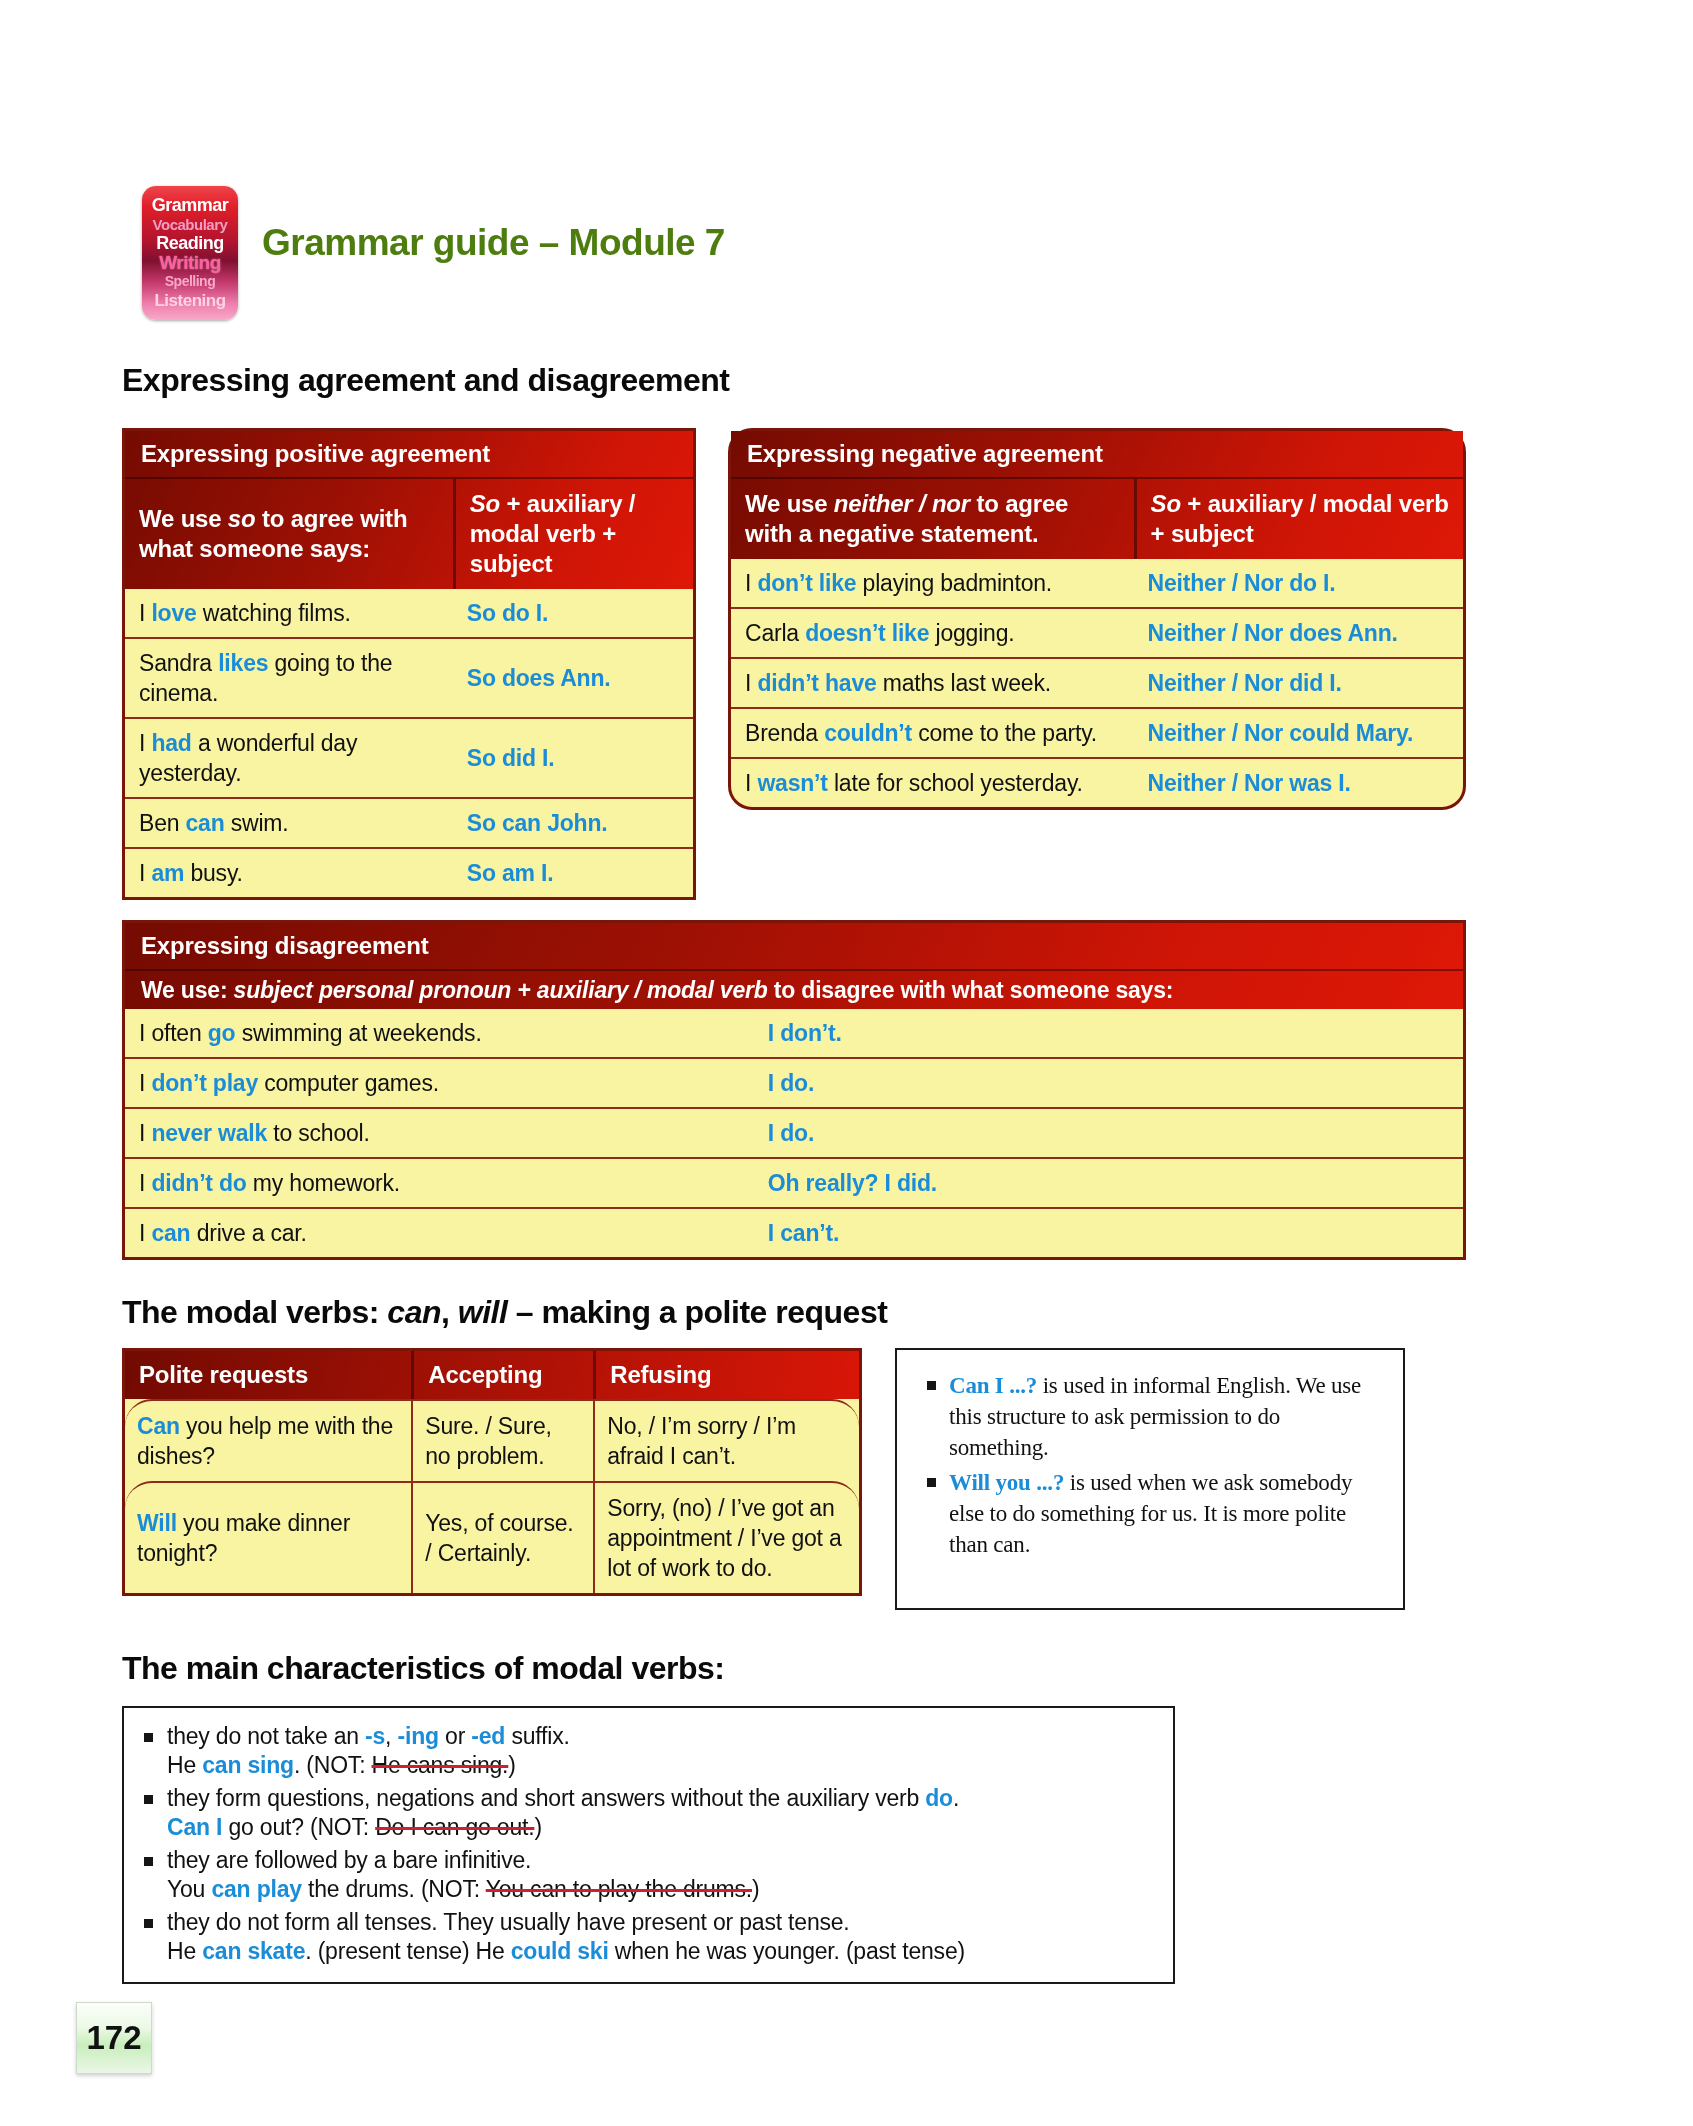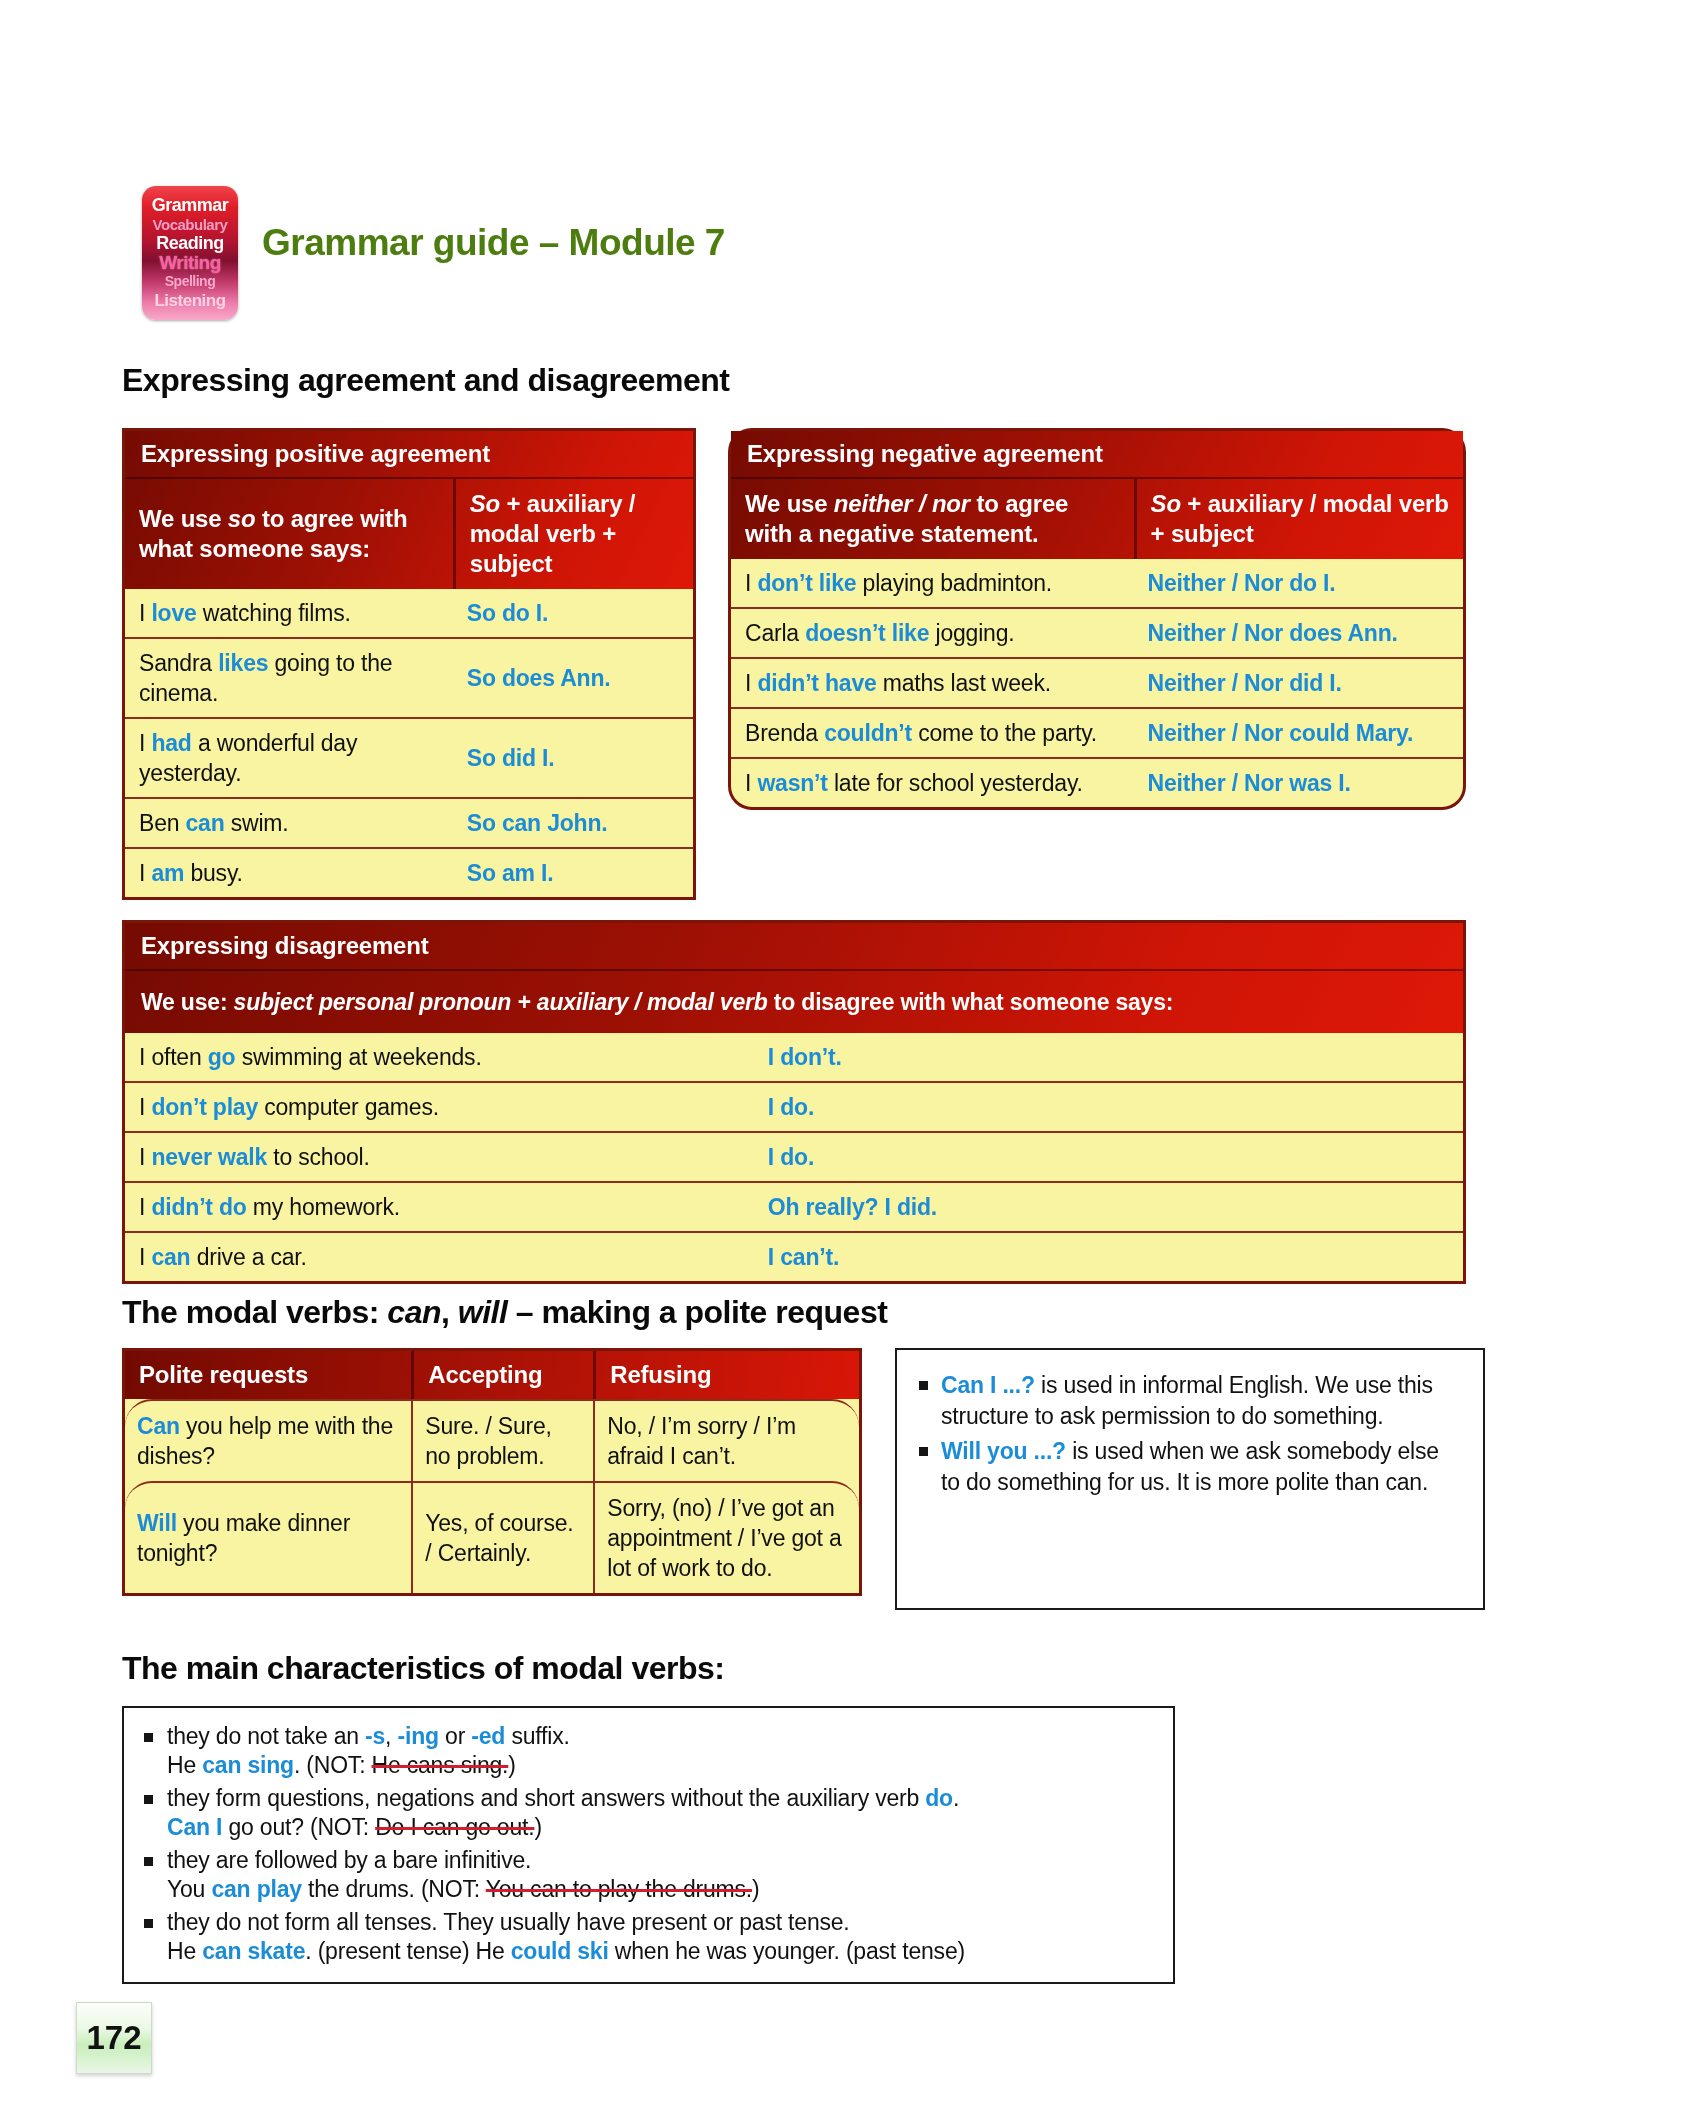--- a/index.html
+++ b/index.html
@@ -60,41 +60,41 @@
   .gt-row>div{padding:9px 14px;font-size:23px;line-height:30px;letter-spacing:-0.2px;box-sizing:border-box;}
   .pos .gt-row .c-l{flex:0 0 57.7%;}
   .pos .gt-row .c-r{flex:1;}
   .neg .gt-row .c-l{flex:0 0 55%;}
   .neg .gt-row .c-r{flex:1;}
   .pos-table{left:122px;top:428px;width:568px;}
   .neg-table{left:728px;top:428px;width:732px;border-radius:24px;}
 
   
   .dis-table{left:122px;top:920px;width:1338px;}
-  .dis-table .gt-subtitle{padding:16px 16px;font-size:23px;line-height:30px;letter-spacing:-0.2px;}
+  .dis-table .gt-subtitle{padding:4px 16px;font-size:23px;line-height:30px;letter-spacing:-0.2px;}
   .dis-table .gt-row .c-l{flex:0 0 47%;}
   .dis-table .gt-row .c-r{flex:1;}
 
   
   .mtable{position:absolute;left:122px;top:1348px;width:734px;border:3px solid #7a150a;background:#f9f4a1;}
   .mt-head{
     display:grid;grid-template-columns:39% 24.8% 36.2%;
     background:linear-gradient(100deg,#720a02 0%,#a31105 45%,#d81607 100%);
     color:#fff;font-weight:700;
   }
   .mt-head>div{padding:10px 14px;font-size:24px;letter-spacing:-0.2px;}
   .mt-head>div + div{border-left:3px solid rgba(40,0,0,.5);}
   .mt-row{display:grid;grid-template-columns:39% 24.8% 36.2%;align-items:center;border-top:2px solid #8c2b1e;border-radius:27px;}
   .mt-row>div{padding:10px 12px;font-size:23px;line-height:30px;letter-spacing:-0.2px;align-self:center;}
   .mt-row>div + div{border-left:2px solid #8c2b1e;align-self:stretch;display:flex;align-items:center;}
 
   
   .note-box{
-    position:absolute;left:895px;top:1348px;width:590px;min-height:262px;box-sizing:border-box;
-    border:2px solid #1a1a1a;background:#fff;padding:20px 22px;
+    position:absolute;left:895px;top:1348px;width:510px;min-height:262px;box-sizing:border-box;
+    border:2px solid #1a1a1a;background:#fff;padding:20px 30px;font-family:Liberation Serif, serif;
   }
   .nb-item{display:flex;gap:13px;margin-bottom:4px;}
   .nb-text{font-size:23px;line-height:31px;letter-spacing:-0.2px;}
   .char-box{
     position:absolute;left:122px;top:1706px;width:1053px;box-sizing:border-box;
     border:2px solid #1a1a1a;background:#fff;padding:14px 20px 12px 20px;
   }
   .cb-item{display:flex;gap:14px;margin-bottom:4px;}
   .cb-line{font-size:23px;line-height:29px;letter-spacing:-0.2px;}
   .sq{flex:none;width:9px;height:9px;background:#151515;margin-top:11px;}

